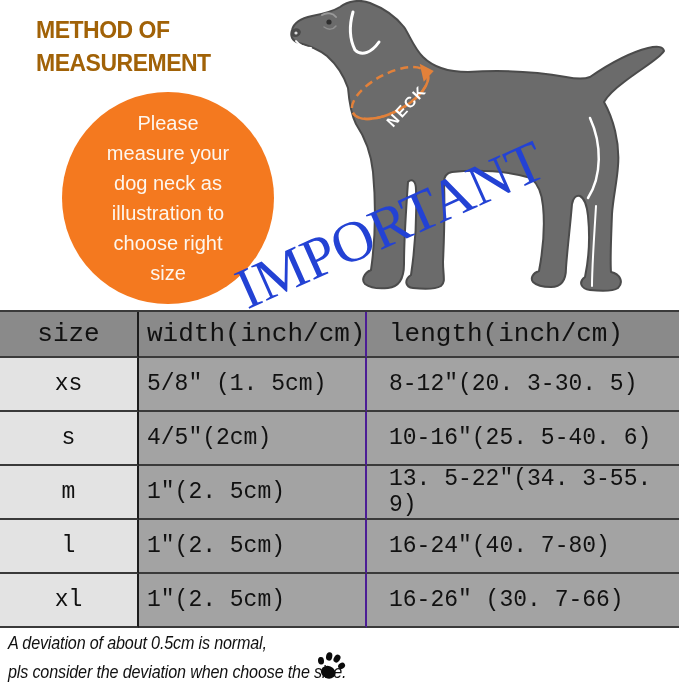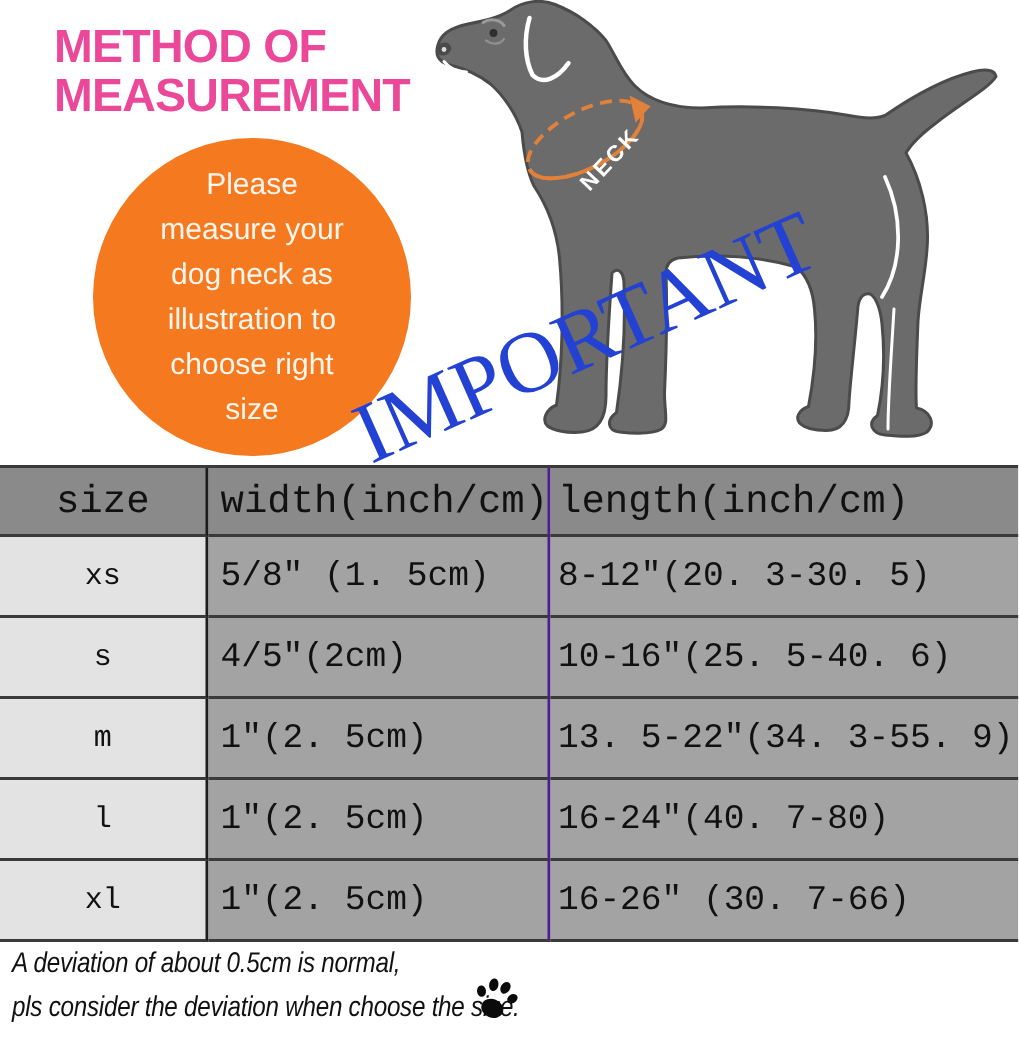--- a/index.html
+++ b/index.html
@@ -3,21 +3,21 @@
 <meta charset="utf-8">
 <style>
   html,body{margin:0;padding:0;background:#fff;}
   .canvas{
     position:relative;width:679px;height:692px;background:#ffffff;overflow:hidden;
     font-family:"Liberation Sans",sans-serif;
   }
   
   .headline{
     position:absolute;left:36px;top:14px;z-index:2;
-    color:#ec4899;font-weight:800;font-size:31px;line-height:33px;letter-spacing:-0.5px;
+    color:#a16207;font-weight:800;font-size:23px;line-height:33px;letter-spacing:-0.5px;
   }
   
   .note-circle{
     position:absolute;left:62px;top:92px;width:212px;height:212px;border-radius:50%;
     background:#f4791f;z-index:1;
     display:flex;flex-direction:column;align-items:center;justify-content:center;
     color:#fdf6ee;font-size:20px;line-height:30px;text-align:left;
   }
   
   .dog-svg{position:absolute;left:270px;top:0;z-index:2;}
@@ -34,22 +34,22 @@
     position:absolute;left:0;top:310px;width:679px;z-index:3;
     display:grid;grid-template-columns:139px 228px 312px;
     border-top:2px solid #3a3a3a;
     font-family:"Liberation Mono","DejaVu Sans Mono",monospace;color:#111;
   }
   .cell{display:flex;align-items:center;border-bottom:2px solid #3a3a3a;box-sizing:border-box;}
   .th{height:46px;background:#8a8a8a;font-size:26px;}
   .td{height:54px;background:#a3a3a3;font-size:23px;}
   .col-size{justify-content:center;border-right:2px solid #1c1c1c;}
   .col-mid{padding-left:8px;border-right:2px solid #4c1d95;}
-  .col-last{padding-left:5px;}
-  .td.col-size{background:#e3e3e3;font-size:20px;}
+  .col-last{padding-left:22px;}
+  .td.col-size{background:#e3e3e3;font-size:23px;}
   
   .footer-line{
     position:absolute;left:8px;z-index:2;color:#111;
     font-style:italic;font-size:19px;letter-spacing:-0.2px;white-space:nowrap;
     transform:scaleX(0.85);transform-origin:left center;
   }
   .footer-line.l1{top:632px;}
   .footer-line.l2{top:661px;}
   .paw{position:absolute;left:312px;top:649px;z-index:2;}
 </style>

